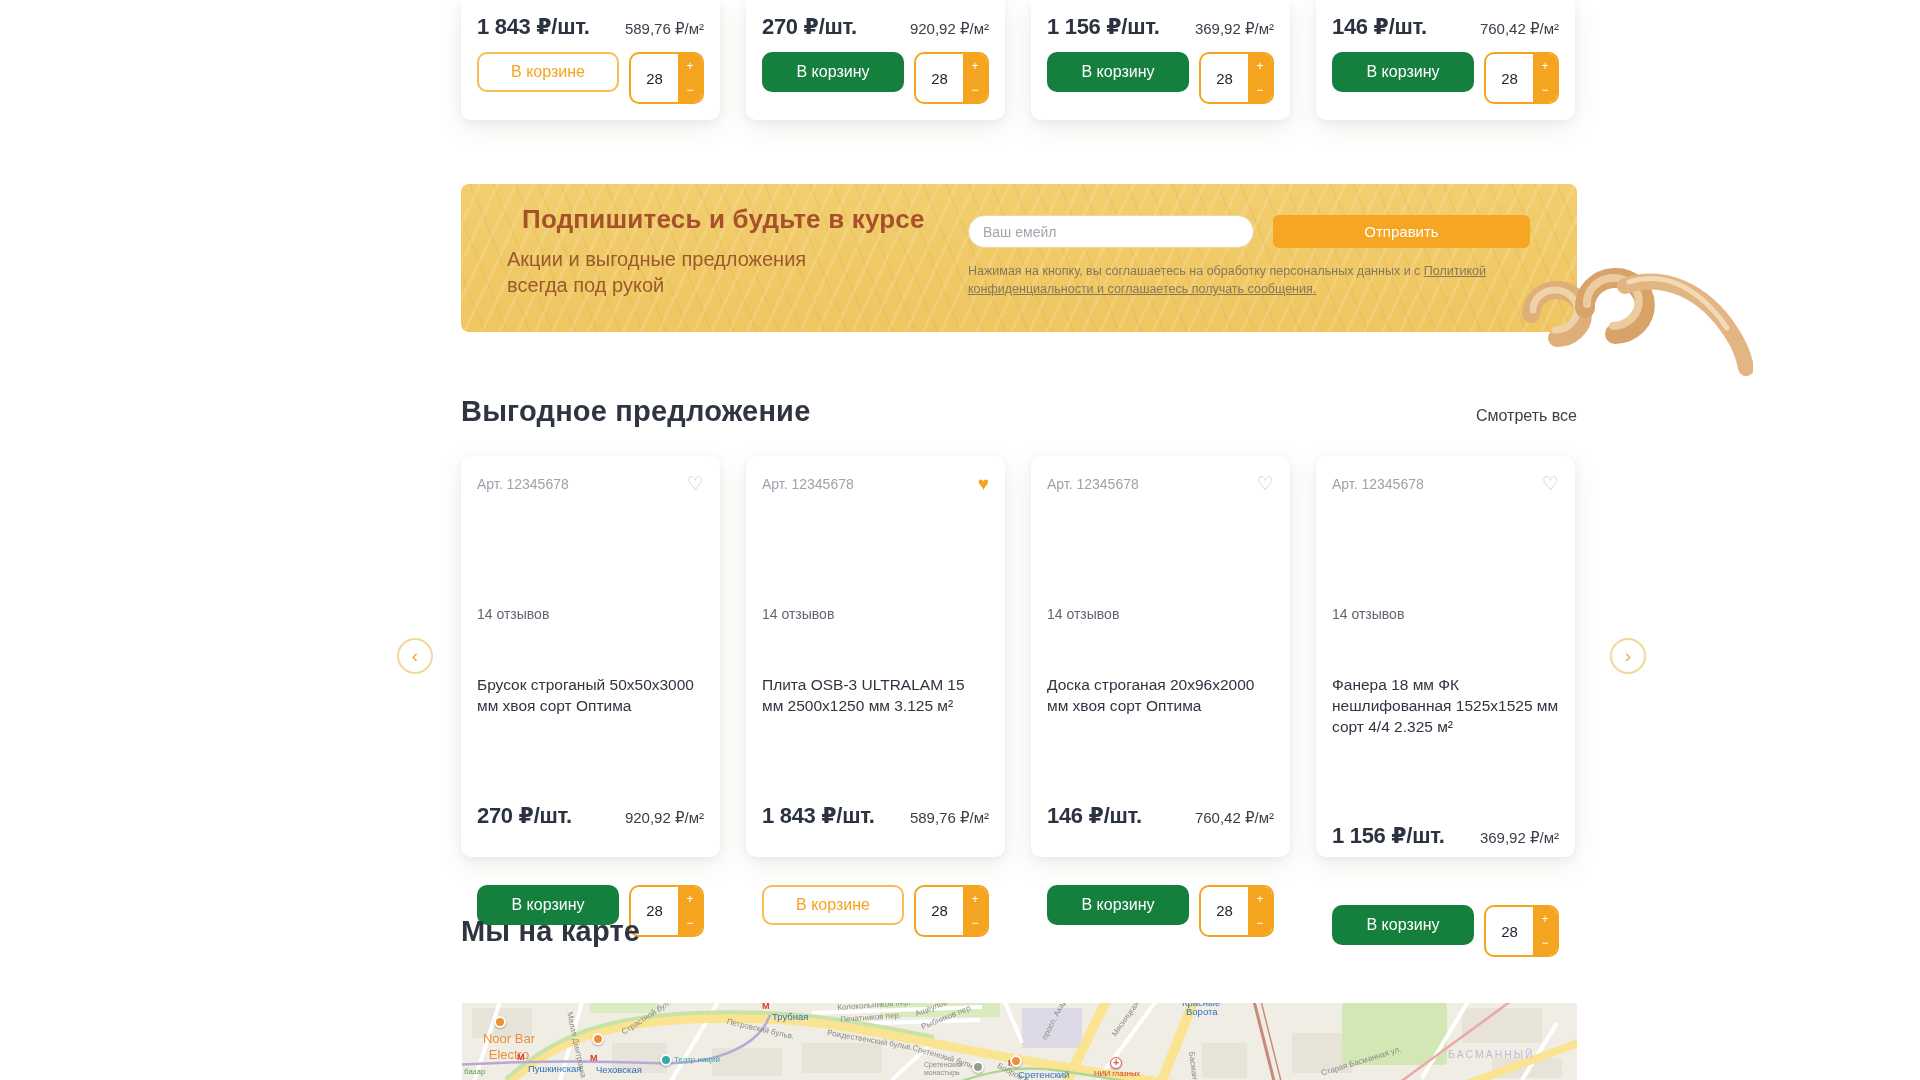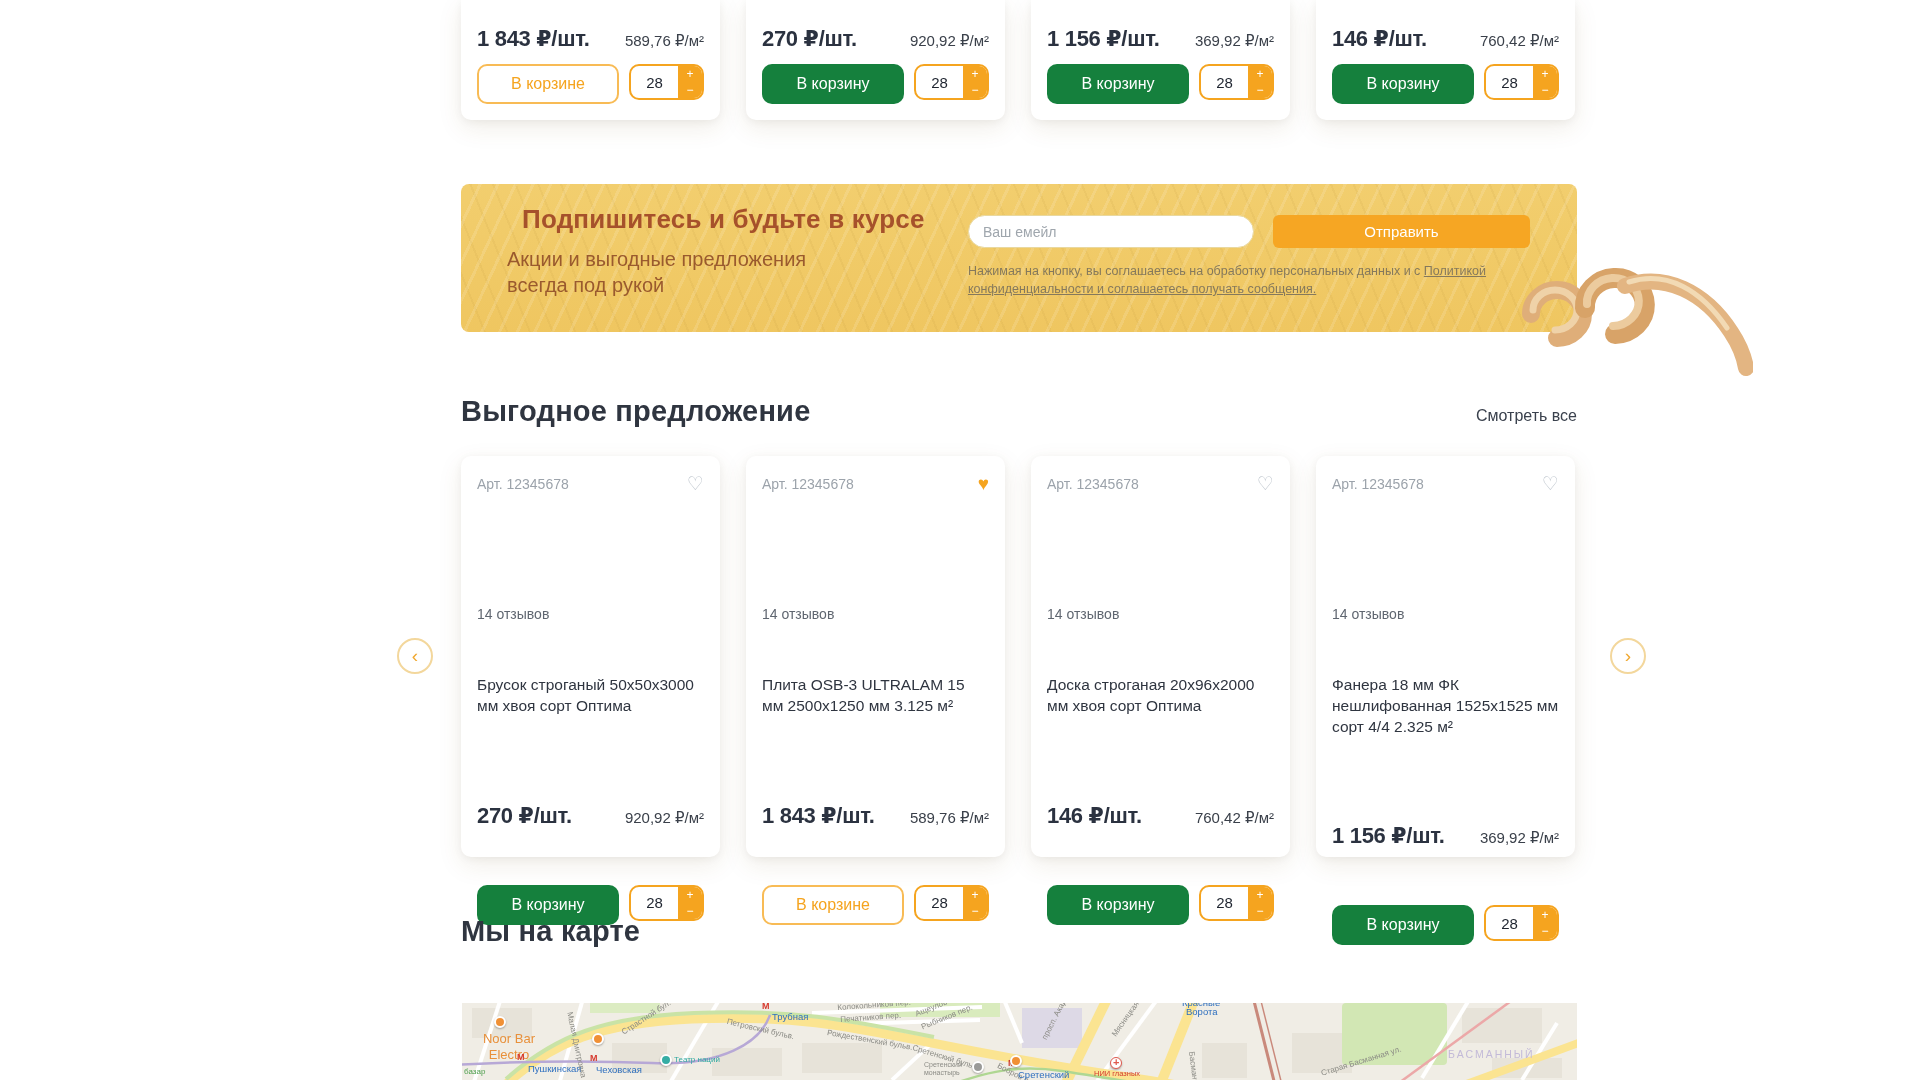--- a/index.html
+++ b/index.html
@@ -15,21 +15,21 @@
                     justify-content:flex-end;padding:8px 16px 16px;}
   .cut-title{font-size:13px;color:#2F3540;height:13px;overflow:hidden;line-height:13px;}
   .price-row{display:flex;justify-content:space-between;align-items:baseline;margin-top:9px;}
   .price{font-size:22px;font-weight:bold;color:#2B3240;letter-spacing:-0.3px;}
   .unit-price{font-size:15px;color:#3A404A;margin-top:48px;}
   .actions{display:flex;gap:10px;margin-top:12px;}
   .btn{flex:1;height:40px;border-radius:10px;font-size:16px;display:flex;align-items:center;
        justify-content:center;cursor:pointer;box-sizing:border-box;font-family:inherit;}
   .btn.filled{background:#15803d;color:#fff;border:none;}
   .btn.outline{background:#fff;color:#F5A41F;border:2px solid #F8BB55;}
-  .stepper{width:75px;height:36px;border:2px solid #F5A41F;border-radius:10px;overflow:hidden;
+  .stepper{width:75px;height:52px;border:2px solid #F5A41F;border-radius:10px;overflow:hidden;
            display:flex;background:#fff;box-sizing:border-box;}
   .stepper .val{flex:1;display:flex;align-items:center;justify-content:center;font-size:15px;color:#1F2530;}
   .stepper .ud{width:24px;background:#F5A41F;display:flex;flex-direction:column;}
   .stepper .ud .sbtn{flex:1;background:none;border:none;color:#fff;font-size:12px;line-height:1;
                      cursor:pointer;padding:0;font-family:inherit;}
 
   
   .banner{position:absolute;top:184px;left:0;width:1116px;height:148px;border-radius:8px;
           background:
             repeating-linear-gradient(115deg,rgba(255,255,255,0.13) 0 3px,rgba(255,255,255,0) 3px 16px),

